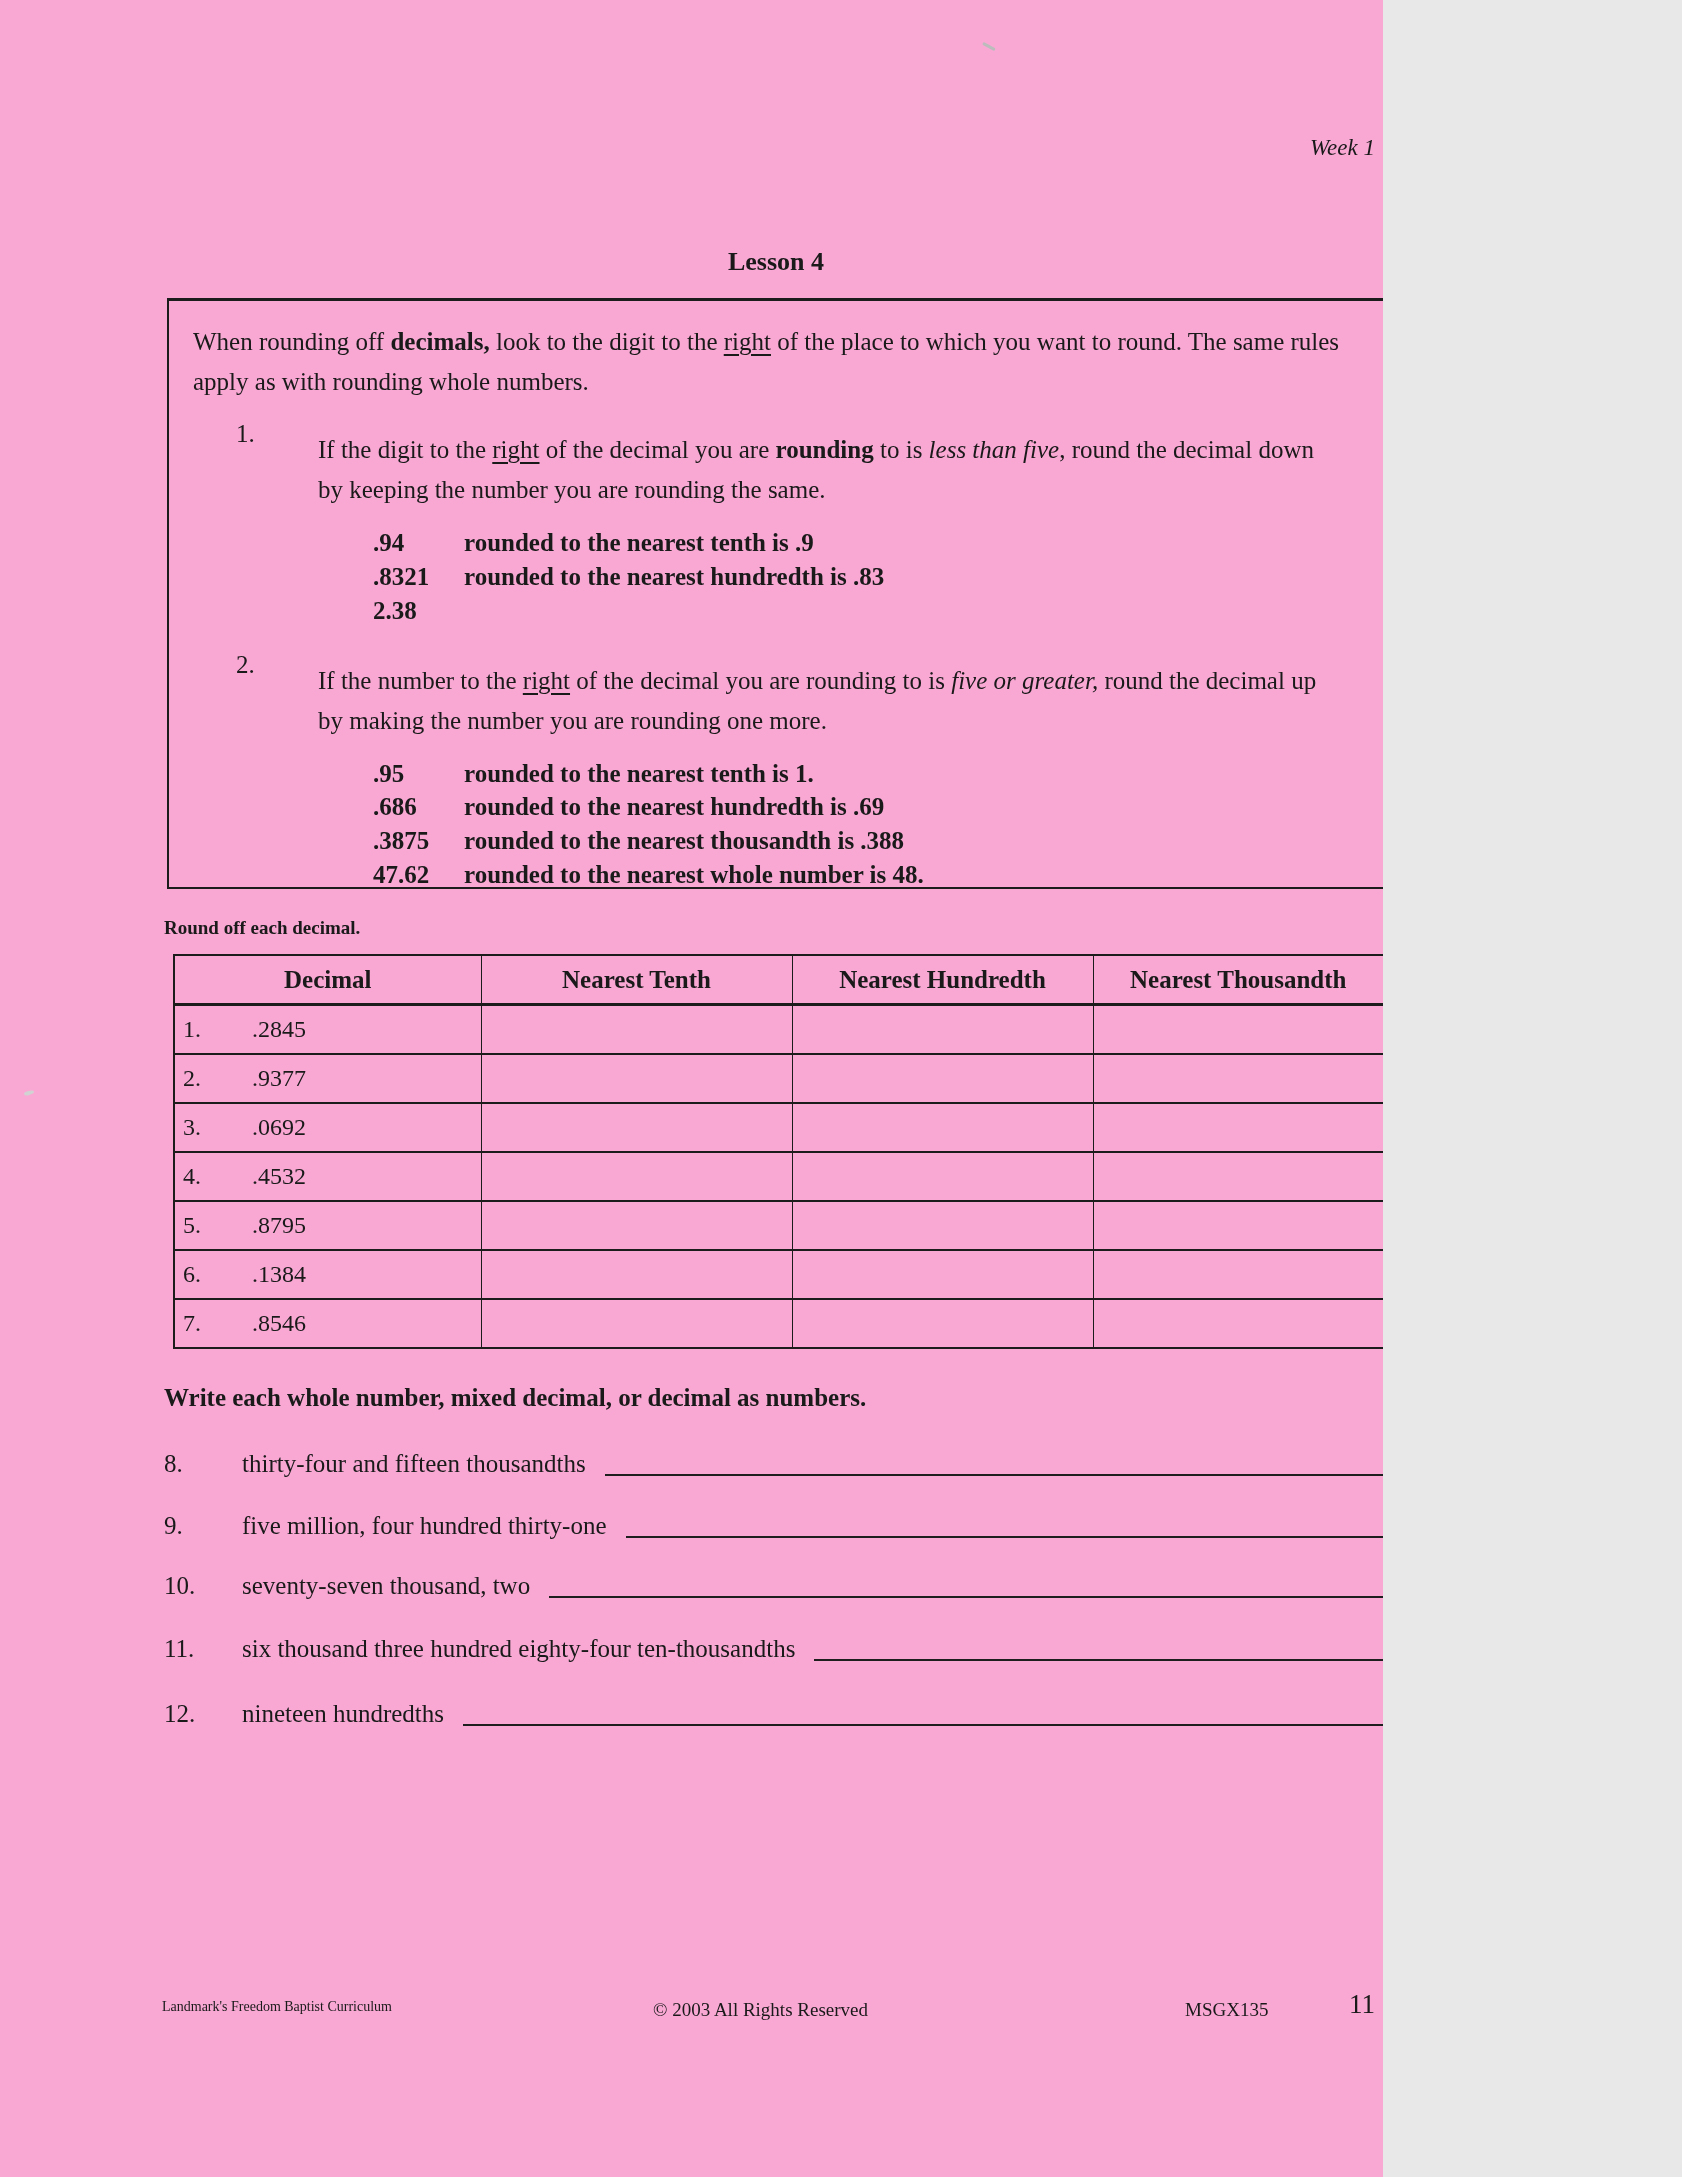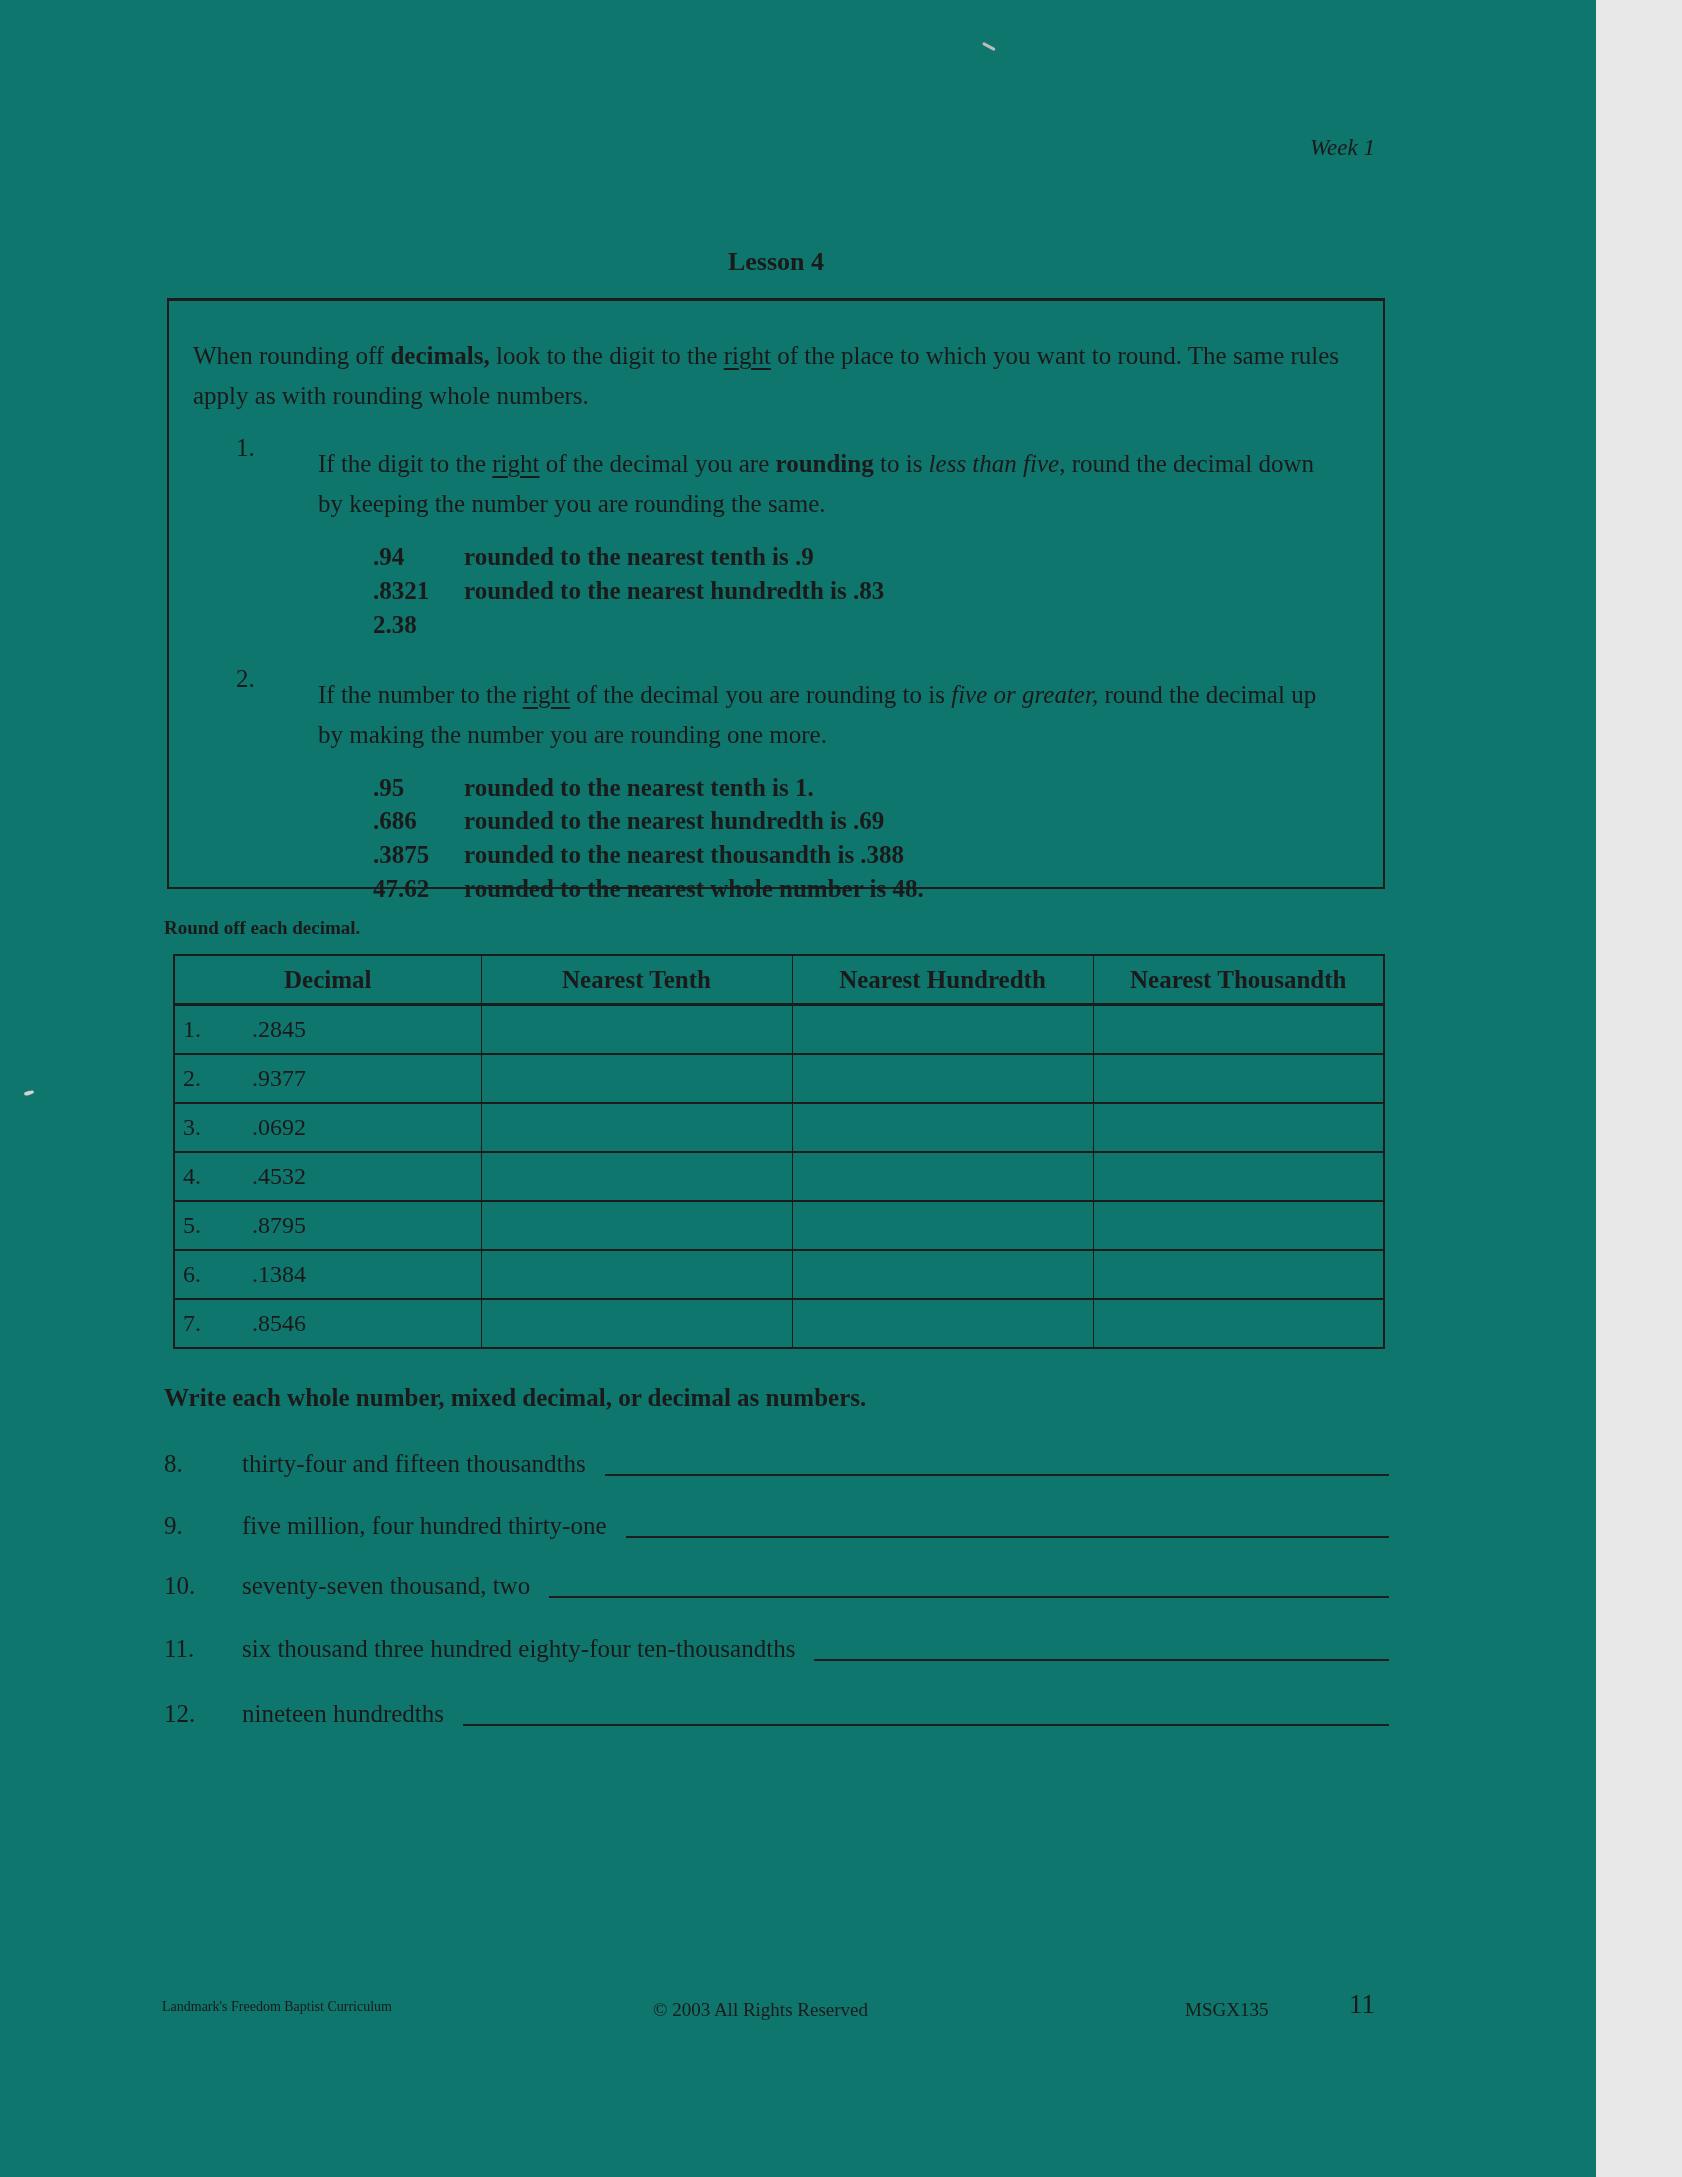--- a/index.html
+++ b/index.html
@@ -1,31 +1,31 @@
 <!DOCTYPE html>
 <html style="font-size:14px"><head>
 <meta charset="utf-8">
 <style>
   html,body{margin:0;padding:0;background:#e8e8e8;}
   .page{
     position:relative;
-    width:1596px;height:2177px;
-    background:#0f766e;
+    width:1383px;height:2177px;
+    background:#f9a8d4;
     font-family:"Liberation Serif", serif;
     color:#1a1a1a;
     overflow:hidden;
   }
   
   .week{position:absolute;top:135px;left:1310px;font-style:italic;font-size:23px;}
   .title{position:absolute;top:247px;left:167px;width:1218px;margin:0;text-align:center;
          font-size:26px;font-weight:bold;}
   
   .info-box{position:absolute;top:298px;left:167px;width:1218px;height:591px;
             border:2.6px solid #1c1c1c;border-top-width:3.5px;box-sizing:border-box;
-            padding:35px 24px 0 24px;font-size:25px;line-height:1.6;}
+            padding:21px 24px 0 24px;font-size:25px;line-height:1.6;}
   .intro{margin:0 0 12px 0;}
   .seg-b{font-weight:bold;}
   .seg-i{font-style:italic;}
   .seg-u{text-decoration:underline;text-underline-offset:3.5px;text-decoration-thickness:1.7px;}
   .rule{display:flex;margin-left:43px;}
   .rule-num{flex:none;width:66px;}
   .rule-body{flex:1;}
   .rule-text{margin:16px;}
   .examples{margin:12px 0 17.3px 71px;line-height:1.35;}
   .example-row{display:flex;}

